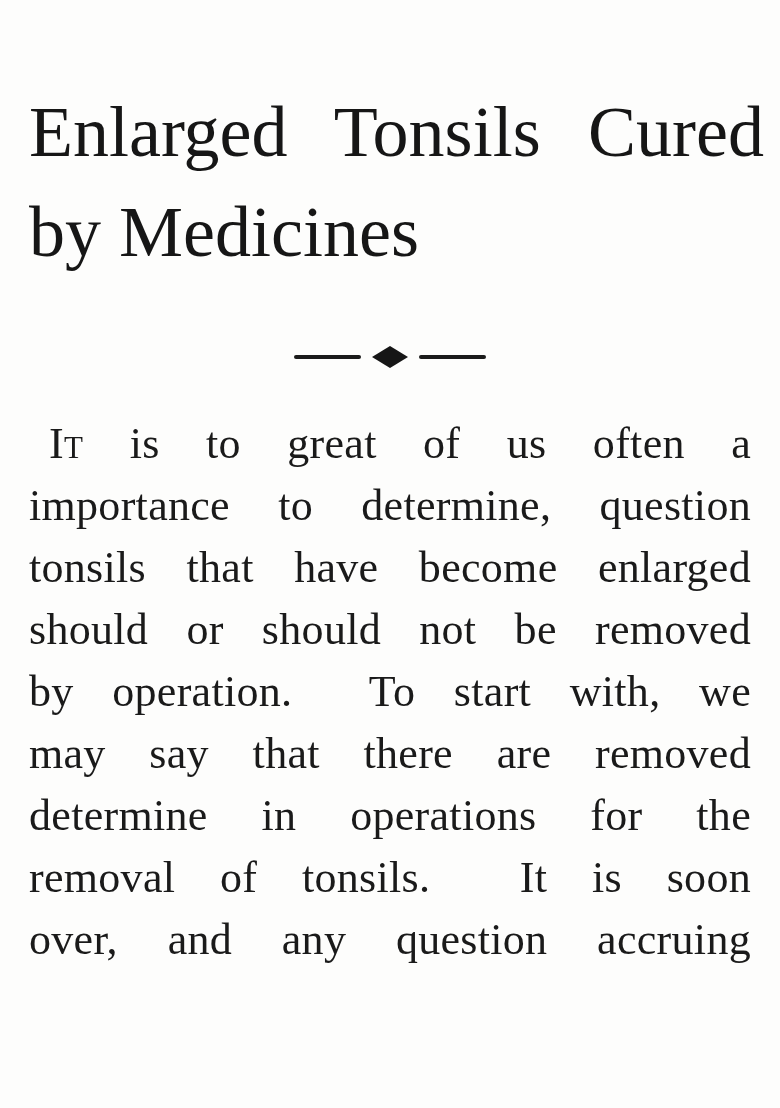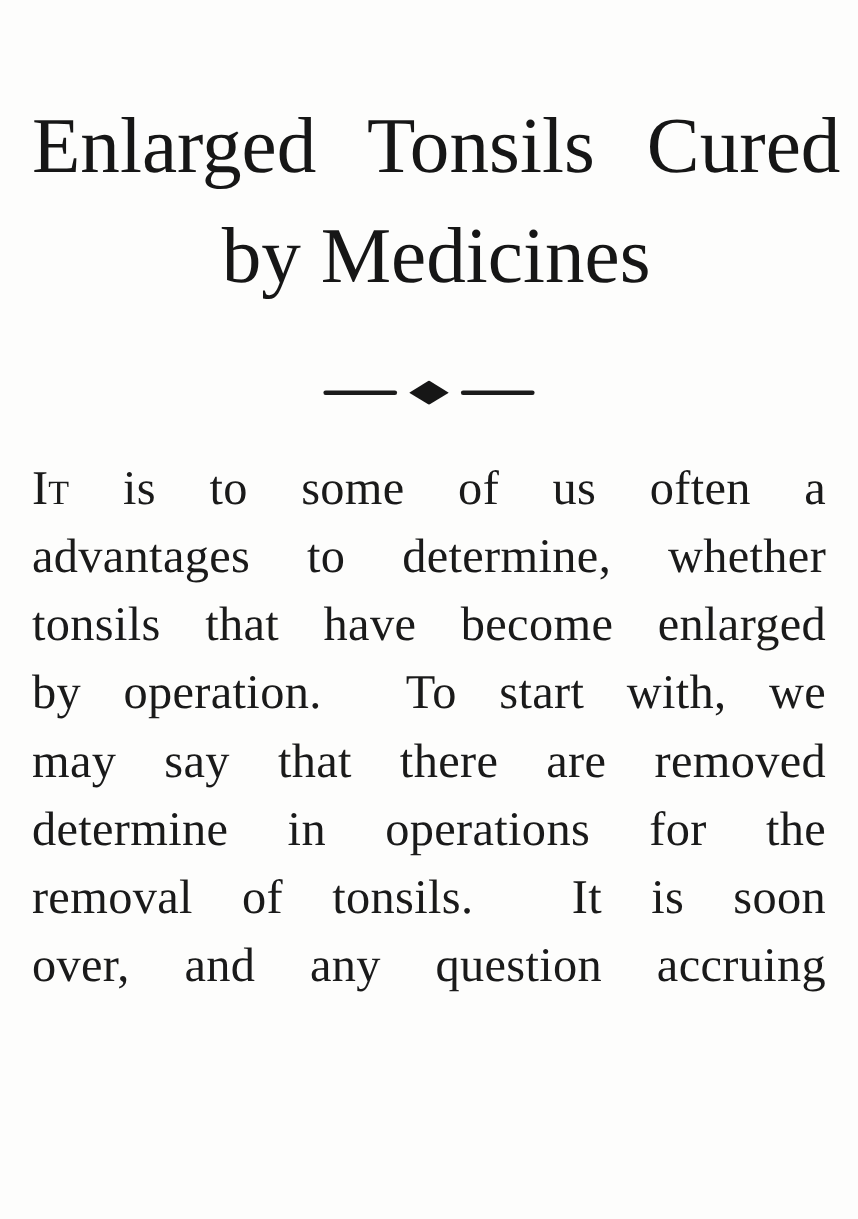--- a/index.html
+++ b/index.html
@@ -23,21 +23,21 @@
     font-weight: normal;
     font-size: 72px;
     line-height: 100px;
     color: #161616;
   }
   .title-line-1 {
     text-align: justify;
     text-align-last: justify;
   }
   .title-line-2 {
-    text-align: center;
+    text-align: left;
   }
   
   .divider {
     margin-top: 63px;
     height: 24px;
     display: flex;
     align-items: center;
     justify-content: center;
     gap: 11px;
   }
@@ -57,20 +57,21 @@
   }
   .line {
     margin: 0;
     line-height: 62px;
     letter-spacing: 0.3px;
     text-align: justify;
     text-align-last: justify;
   }
   .lead-in {
     font-variant: small-caps;
+    margin-left: 20px;
   }
 </style>
 </head>
 <body>
 
 <div class="page">
 
   <h1 class="title">
     <div class="title-line-1">Enlarged Tonsils Cured</div>
     <div class="title-line-2">by Medicines</div>
@@ -78,23 +79,24 @@
 
   <div class="divider">
     <span class="dash"></span>
     <svg class="diamond-svg" width="36" height="22" viewBox="0 0 36 22">
       <polygon points="18,0 36,11 18,22 0,11"></polygon>
     </svg>
     <span class="dash"></span>
   </div>
 
   <div class="body-text">
-    <p class="line"><span class="lead-in">It</span> <span>is to some of us often a</span></p>
-    <p class="line">advantages to determine, whether</p>
+    <p class="line"><span class="lead-in">It</span> <span>is to great of us often a</span></p>
+    <p class="line">importance to determine, question</p>
     <p class="line">tonsils that have become enlarged</p>
+    <p class="line">should or should not be removed</p>
     <p class="line">by operation.&nbsp; To start with, we</p>
     <p class="line">may say that there are removed</p>
     <p class="line">determine in operations for the</p>
     <p class="line">removal of tonsils.&nbsp; It is soon</p>
     <p class="line">over, and any question accruing</p>
   </div>
 
 </div>
 
 </body></html>

